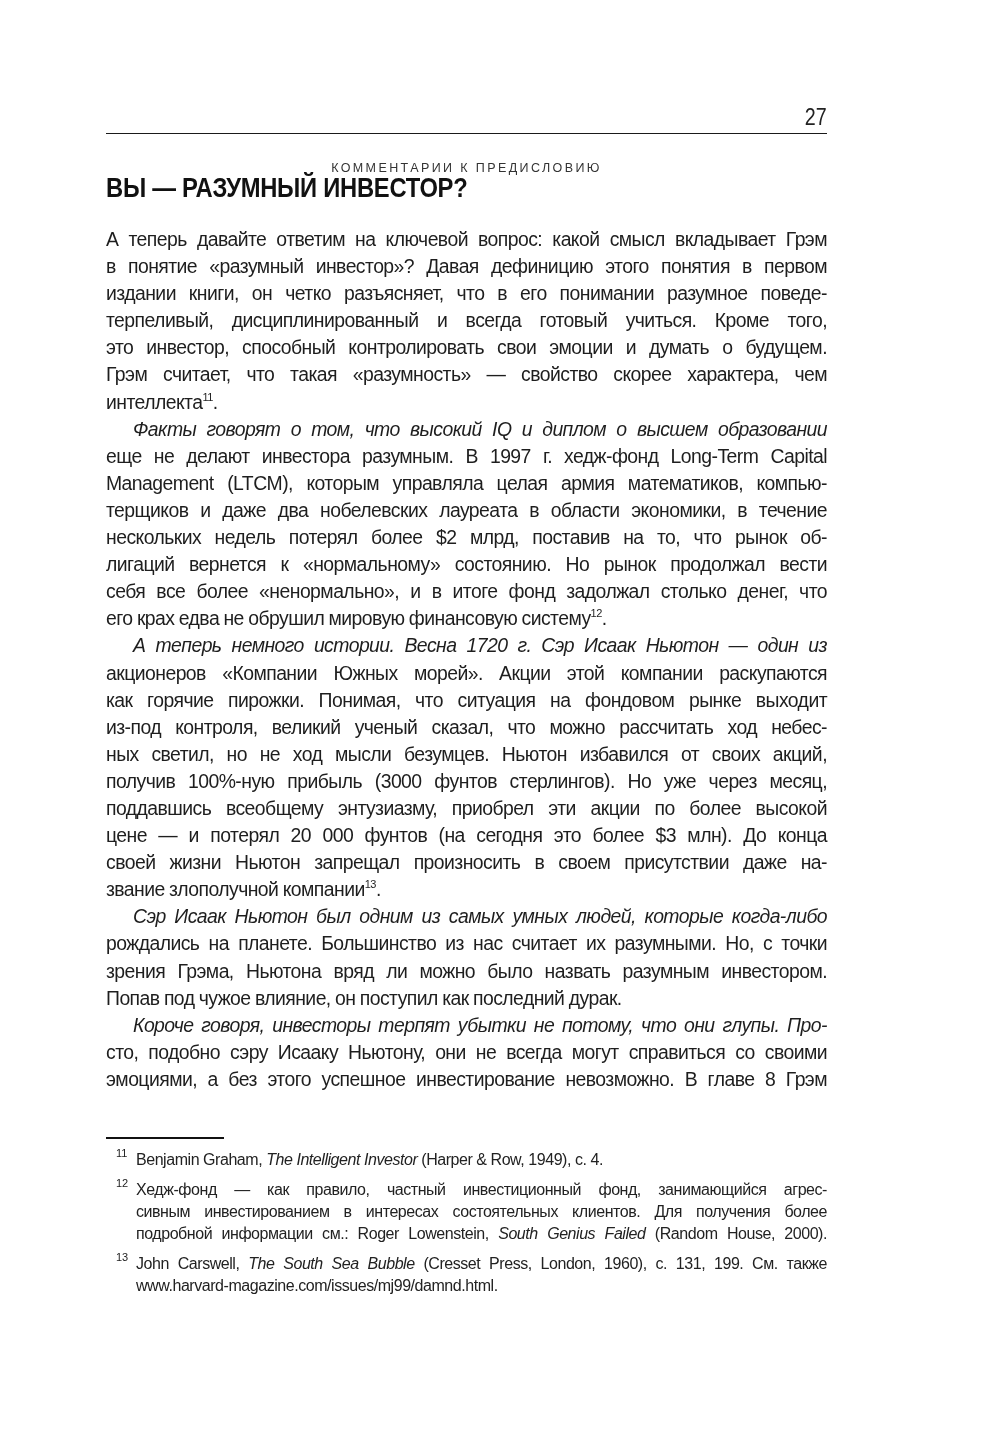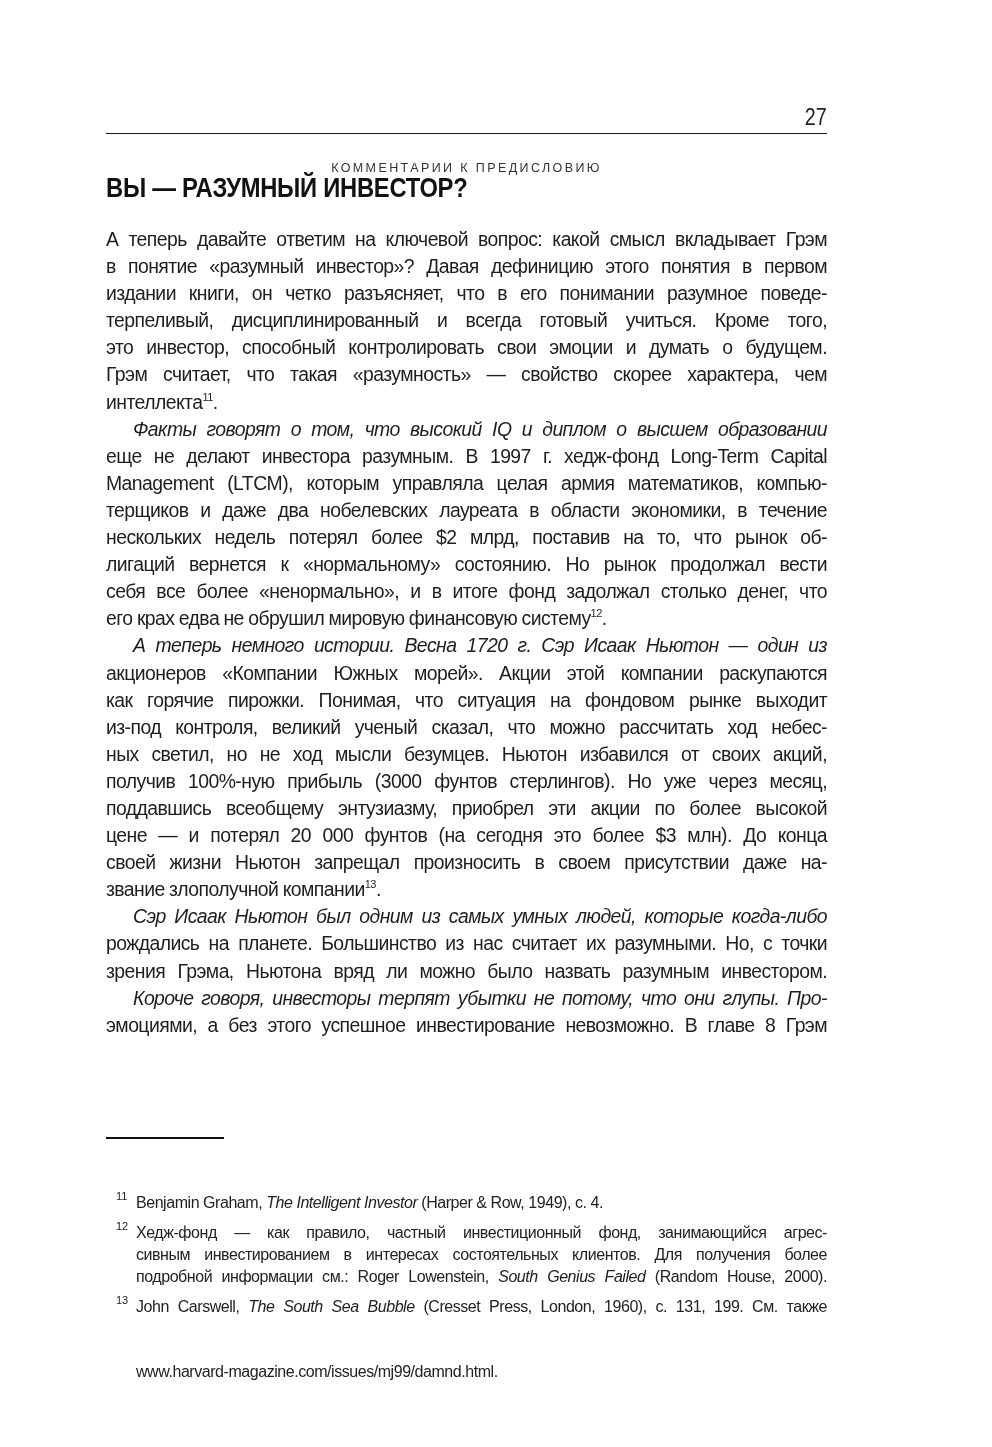--- a/index.html
+++ b/index.html
@@ -128,21 +128,21 @@
       height: 22px;
       line-height: 22px;
       font-size: 16px;
       white-space: nowrap;
       text-align: justify;
       text-align-last: justify;
       font-family: "Liberation Sans", sans-serif;
       letter-spacing: -0.45px;
       color: #222;
     }
-    .fn-line.last { text-align-last: left; margin-top: 43px; }
+    .fn-line.last { text-align-last: left; }
     .it { font-style: italic; }
   </style>
 </head>
 <body>
 
 <div class="page">
 
   <div class="running-head">
     <span class="running-title">КОММЕНТАРИИ К ПРЕДИСЛОВИЮ</span>
     <span class="page-number">27</span>
@@ -183,24 +183,26 @@
       <span class="line">поддавшись всеобщему энтузиазму, приобрел эти акции по более высокой</span>
       <span class="line">цене — и потерял 20 000 фунтов (на сегодня это более $3 млн). До конца</span>
       <span class="line">своей жизни Ньютон запрещал произносить в своем присутствии даже на-</span>
       <span class="line last"><span>звание злополучной компании</span><sup>13</sup><span>.</span></span>
     </div>
 
     <div>
       <span class="line indent">Сэр Исаак Ньютон был одним из самых умных людей, которые когда-либо</span>
       <span class="line">рождались на планете. Большинство из нас считает их разумными. Но, с точки</span>
       <span class="line">зрения Грэма, Ньютона вряд ли можно было назвать разумным инвестором.</span>
+      <span class="line last">Попав под чужое влияние, он поступил как последний дурак.</span>
     </div>
 
     <div>
       <span class="line indent">Короче говоря, инвесторы терпят убытки не потому, что они глупы. Про-</span>
+      <span class="line">сто, подобно сэру Исааку Ньютону, они не всегда могут справиться со своими</span>
       <span class="line">эмоциями, а без этого успешное инвестирование невозможно. В главе 8 Грэм</span>
     </div>
   </div>
 
   <div class="fn-rule"></div>
 
   <div class="footnotes">
     <div class="fn">
       <span class="fn-num">11</span>
       <span class="fn-line last"><span>Benjamin Graham, </span><span class="it">The Intelligent Investor</span><span> (Harper &amp; Row, 1949), с. 4.</span></span>

